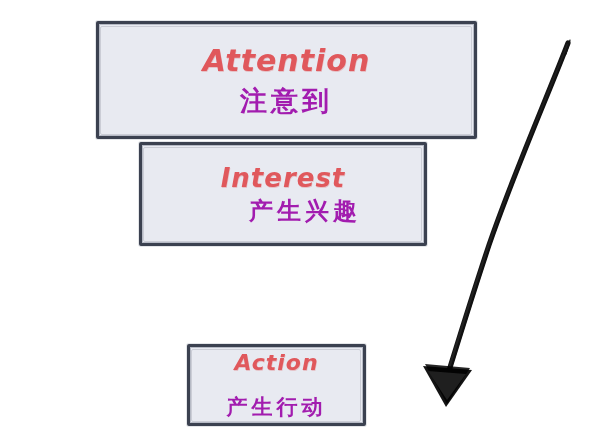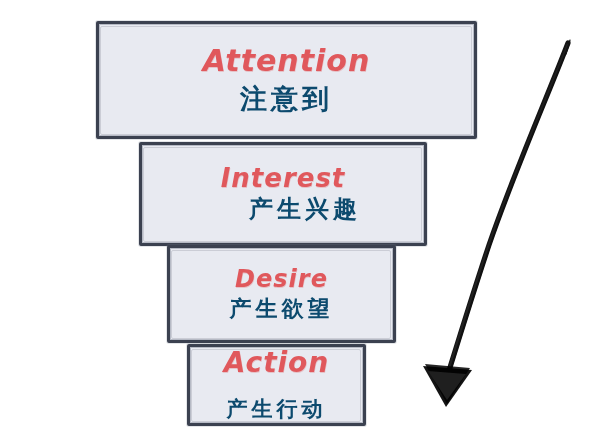--- a/index.html
+++ b/index.html
@@ -54,38 +54,38 @@
     color: #e0585c;
     font-family: "DejaVu Sans", sans-serif;
     font-weight: 700;
     font-style: italic;
     letter-spacing: 1px;
     line-height: 1;
     margin: 0;
     text-shadow: 0.5px 0.5px 0 rgba(224,88,92,0.28);
   }
   .label-zh {
-    color: #0c4a6e;
-    font-family: Liberation Mono, monospace;
+    color: #a21caf;
+    font-family: Liberation Serif, serif;
     font-weight: 700;
     letter-spacing: 4px;
     line-height: 1;
     margin: 0;
   }
 
   .box-1 .label-en { font-size: 30px; margin-bottom: 12px; }
   .box-1 .label-zh { font-size: 27px; }
 
   .box-2 .label-en { font-size: 26px; margin-bottom: 8px; }
   .box-2 .label-zh { font-size: 24px; margin-left: 44px; }
 
   .box-3 .label-en { font-size: 24px; margin-bottom: 9px; }
   .box-3 .label-zh { font-size: 22px; }
 
-  .box-4 .label-en { font-size: 28px; margin-bottom: 23px; }
+  .box-4 .label-en { font-size: 22px; margin-bottom: 23px; }
   .box-4 .label-zh { font-size: 21px; }
 
   
   .arrow-layer {
     position: absolute;
     left: 0; top: 0;
     width: 605px;
     height: 444px;
     pointer-events: none;
   }
@@ -98,24 +98,20 @@
   <div class="funnel-box box-1">
     <div class="label-en">Attention</div>
     <div class="label-zh">注意到</div>
   </div>
 
   <div class="funnel-box box-2">
     <div class="label-en">Interest</div>
     <div class="label-zh">产生兴趣</div>
   </div>
 
-  <div class="funnel-box box-3">
-    <div class="label-en">Desire</div>
-    <div class="label-zh">产生欲望</div>
-  </div>
 
   <div class="funnel-box box-4">
     <div class="label-en">Action</div>
     <div class="label-zh">产生行动</div>
   </div>
 
   <svg class="arrow-layer" viewBox="0 0 605 444">
 
     <path d="M568,43 C548,95 513,175 489,245 C472,296 457,345 448,374" fill="none" stroke="#141414" stroke-width="5.2" stroke-linecap="round"></path>
     <path d="M567.5,45 C547,98 512,178 488,247 C471,298 456,346 447,375" fill="none" stroke="#262626" stroke-width="2.2" stroke-linecap="round" opacity="0.75"></path>

